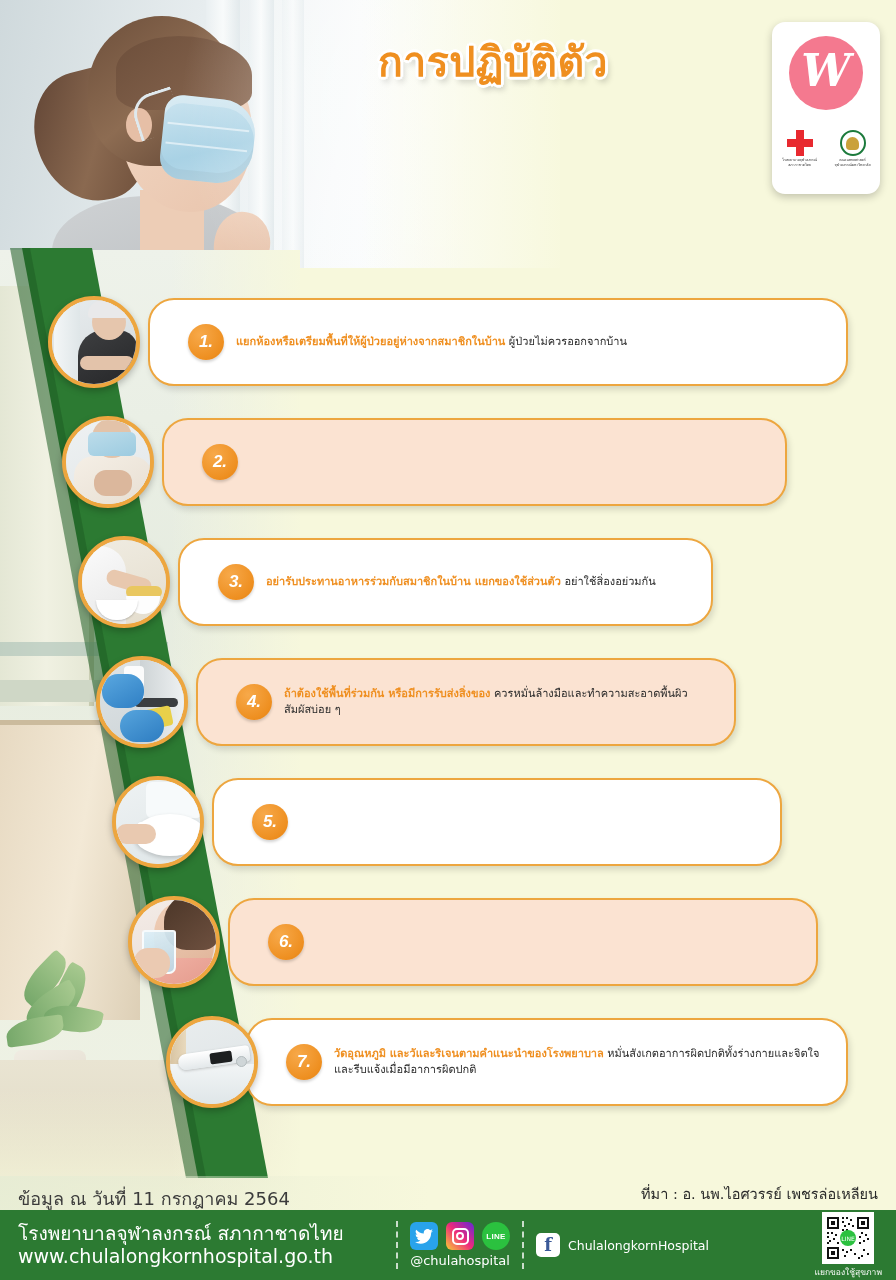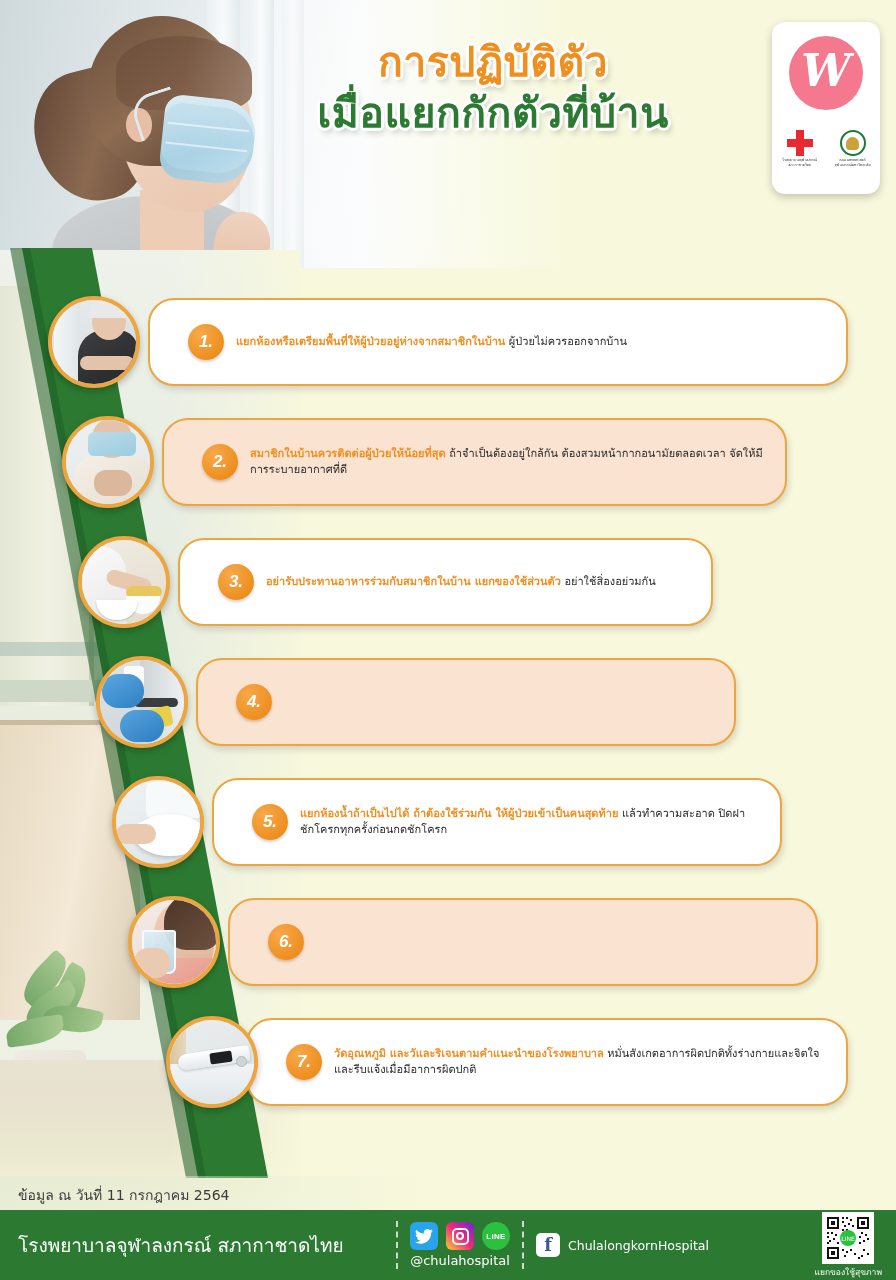--- a/index.html
+++ b/index.html
@@ -427,21 +427,21 @@
   
   .credits {
     position: absolute;
     left: 0; bottom: 70px;
     width: 896px;
     height: 34px;
     z-index: 6;
   }
   .credit-left {
     position: absolute; left: 18px; top: 8px;
-    font-size: 14px; color: #3b3b3b;
+    font-size: 18px; color: #3b3b3b;
     font-family: "DejaVu Sans", "Liberation Sans", sans-serif;
   }
   .credit-right {
     position: absolute; right: 18px; top: 6px;
     font-size: 14.5px; color: #2a2a2a;
     font-family: "DejaVu Sans", "Liberation Sans", sans-serif;
   }
   .credit-fade {
     position: absolute; left: 0; top: 0; width: 430px; height: 34px;
     background: linear-gradient(90deg, rgba(230,236,212,.85), rgba(247,248,220,0));
@@ -533,21 +533,20 @@
     <div class="ear"></div>
     <div class="mask"></div>
     <div class="mask-strap"></div>
     <div class="hand"></div>
     <div class="glow"></div>
     <div class="fade-right"></div>
   </div>
 
   <div class="title-block">
     <div class="title-line title-1">การปฏิบัติตัว</div>
-    <div class="title-line title-2">เมื่อแยกกักตัวที่บ้าน</div>
   </div>
 
   <div class="logo-card">
     <div class="w-circle">
       <span class="w-mark">W</span>
     </div>
     <div class="logo-sublogos">
       <div class="sublogo">
         <div class="cross-mark"></div>
         <div class="sublogo-caption">โรงพยาบาลจุฬาลงกรณ์ สภากาชาดไทย</div>
@@ -599,23 +598,20 @@
             <div class="arm"></div>
           <div class="head"></div>
             <div class="cap"></div>
         </div>
       </div>
     </div>
 
     <div class="row">
       <div class="card peach" style="left:162px; width:625px;">
         <div class="bullet">2.</div>
-        <div class="card-text">
-          <span class="hl">สมาชิกในบ้านควรติดต่อผู้ป่วยให้น้อยที่สุด</span><span> ถ้าจำเป็นต้องอยู่ใกล้กัน ต้องสวมหน้ากากอนามัยตลอดเวลา จัดให้มีการระบายอากาศที่ดี</span>
-        </div>
       </div>
       <div class="thumb" style="left:62px;">
         <div class="ph ph-mask-elder">
           <div class="torso"></div>
             <div class="hands"></div>
           <div class="head"></div>
             <div class="msk"></div>
         </div>
       </div>
     </div>
@@ -634,39 +630,39 @@
           <div class="food"></div>
             <div class="bowl2"></div>
             <div class="bowl"></div>
         </div>
       </div>
     </div>
 
     <div class="row">
       <div class="card peach" style="left:196px; width:540px;">
         <div class="bullet">4.</div>
+        <div class="card-text">
+          <span class="hl">ถ้าต้องใช้พื้นที่ร่วมกัน หรือมีการรับส่งสิ่งของ</span><span> ควรหมั่นล้างมือและทำความสะอาดพื้นผิวสัมผัสบ่อย ๆ</span>
+        </div>
       </div>
       <div class="thumb" style="left:96px;">
         <div class="ph ph-clean">
           <div class="door2"></div>
             <div class="handle"></div>
           <div class="cloth"></div>
             <div class="spray"></div>
           <div class="glove1"></div>
             <div class="glove2"></div>
         </div>
       </div>
     </div>
 
     <div class="row">
       <div class="card white" style="left:212px; width:570px;">
         <div class="bullet">5.</div>
-        <div class="card-text">
-          <span class="hl">แยกห้องน้ำถ้าเป็นไปได้ ถ้าต้องใช้ร่วมกัน ให้ผู้ป่วยเข้าเป็นคนสุดท้าย</span><span> แล้วทำความสะอาด ปิดฝาชักโครกทุกครั้งก่อนกดชักโครก</span>
-        </div>
       </div>
       <div class="thumb" style="left:112px;">
         <div class="ph ph-toilet">
           <div class="tank"></div>
             <div class="lid"></div>
           <div class="wipe"></div>
             <div class="hand3"></div>
         </div>
       </div>
     </div>
@@ -702,26 +698,28 @@
             <div class="btn"></div>
         </div>
       </div>
     </div>
 
   </div>
 
   <div class="credits">
     <div class="credit-fade"></div>
     <div class="credit-left">ข้อมูล ณ วันที่ 11 กรกฎาคม 2564</div>
+    <div class="credit-right">ที่มา : อ. นพ.ไอศวรรย์ เพชรล่อเหลียน</div>
   </div>
 
   <div class="footer">
 
     <div class="footer-brand">
       <div class="fb-line1">โรงพยาบาลจุฬาลงกรณ์ สภากาชาดไทย</div>
+      <div class="fb-line2">www.chulalongkornhospital.go.th</div>
     </div>
 
     <div class="dash-sep"></div>
 
     <div class="social-a">
       <div class="social-icons-row">
         <div class="sic sic-twitter">
           <svg width="18" height="15" viewBox="0 0 24 20" aria-hidden="true">
             <path fill="#ffffff" d="M24 2.4a9.6 9.6 0 0 1-2.8.8A4.9 4.9 0 0 0 23.3.4a9.7 9.7 0 0 1-3.1 1.2A4.9 4.9 0 0 0 11.8 6 13.9 13.9 0 0 1 1.7.9a4.9 4.9 0 0 0 1.5 6.6A4.8 4.8 0 0 1 .9 6.9v.1a4.9 4.9 0 0 0 3.9 4.8 4.9 4.9 0 0 1-2.2.1 4.9 4.9 0 0 0 4.6 3.4A9.9 9.9 0 0 1 0 17.4 13.9 13.9 0 0 0 7.5 19.6c9.1 0 14-7.5 14-14v-.6A9.9 9.9 0 0 0 24 2.4z"></path>
           </svg>

